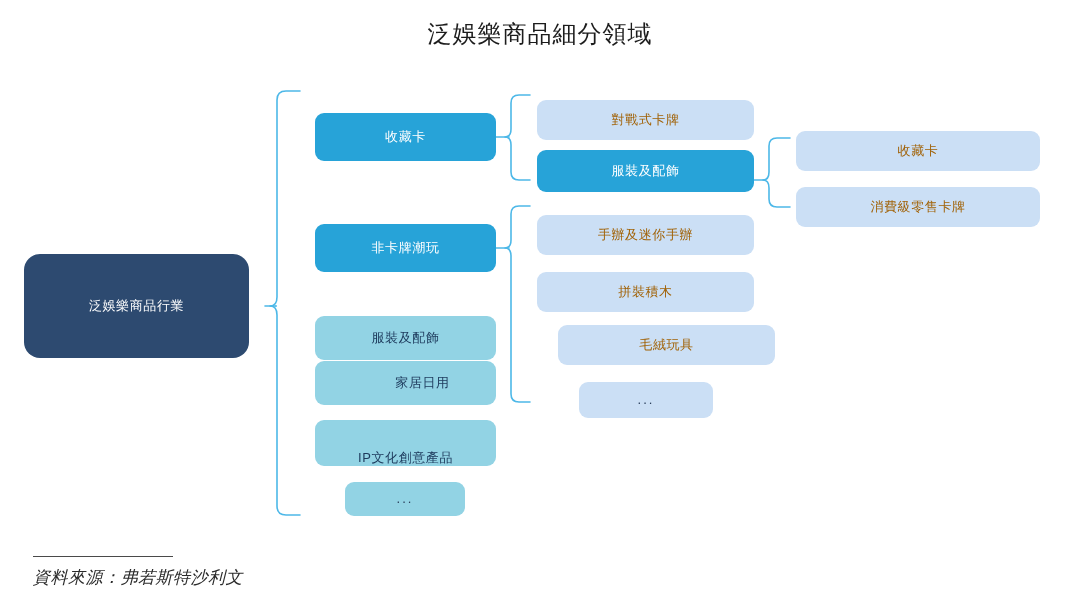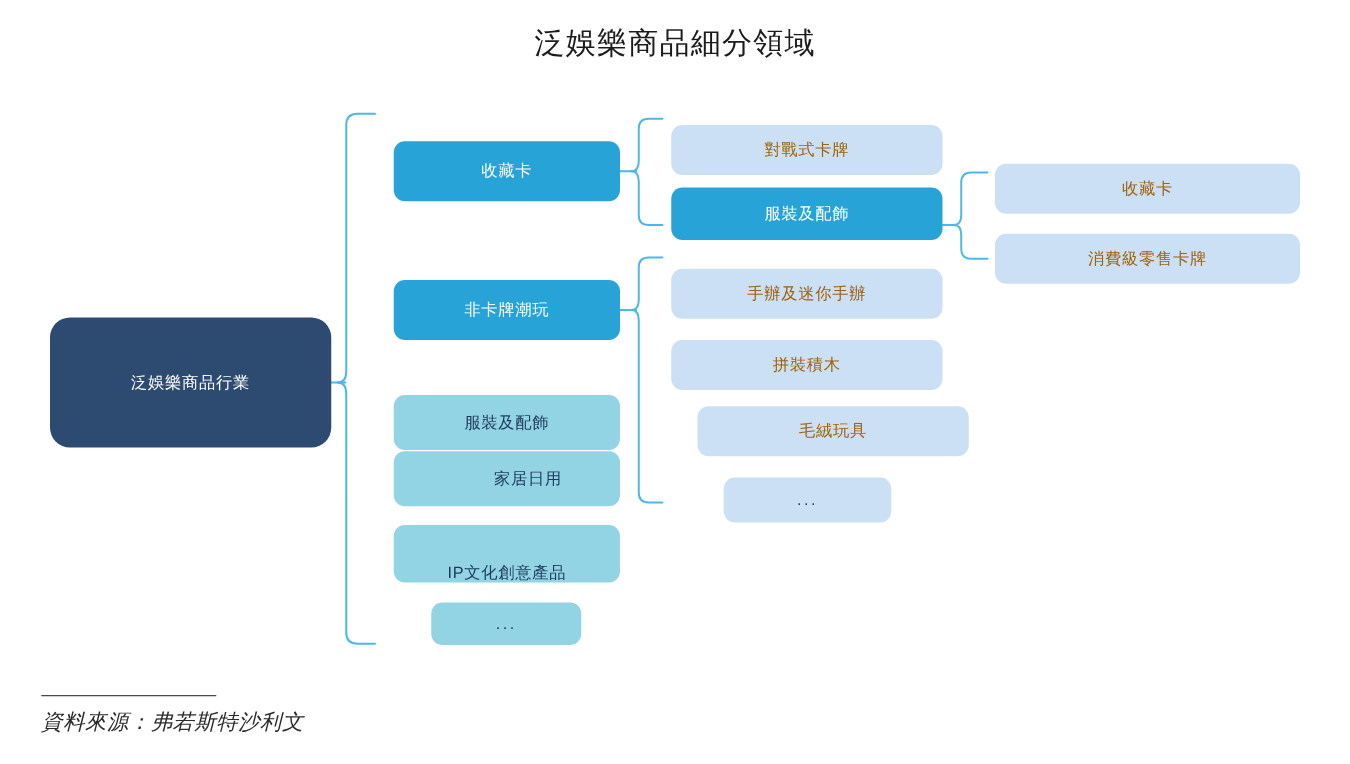--- a/index.html
+++ b/index.html
@@ -111,21 +111,21 @@
       <path d="M 530,95 L 519,95 Q 511,95 511,103 L 511,129 Q 511,137 505,137 Q 511,137 511,145 L 511,172 Q 511,180 519,180 L 530,180"></path>
 
       <path d="M 496,248 L 509,248"></path>
       <path d="M 530,206 L 519,206 Q 511,206 511,214 L 511,240 Q 511,248 505,248 Q 511,248 511,256 L 511,394 Q 511,402 519,402 L 530,402"></path>
 
       <path d="M 752,180 L 765,180"></path>
       <path d="M 790,138 L 777,138 Q 769,138 769,146 L 769,172 Q 769,180 763,180 Q 769,180 769,188 L 769,199 Q 769,207 777,207 L 790,207"></path>
     </g>
   </svg>
 
-  <div class="node root" style="left:40px; top:254px; width:225px; height:104px;">
+  <div class="node root" style="left:24px; top:254px; width:225px; height:104px;">
     <span>泛娛樂商品行業</span>
   </div>
 
   <div class="node lvl-bright" style="left:315px; top:113px; width:181px; height:48px;">
     <span>收藏卡</span>
   </div>
   <div class="node lvl-bright" style="left:315px; top:224px; width:181px; height:48px;">
     <span>非卡牌潮玩</span>
   </div>
   <div class="node lvl-light" style="left:315px; top:316px; width:181px; height:44px;">

